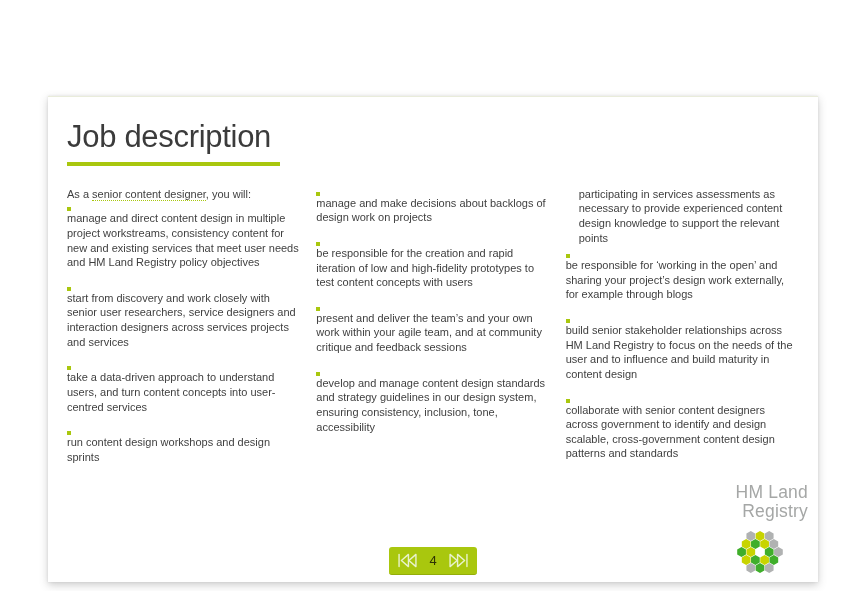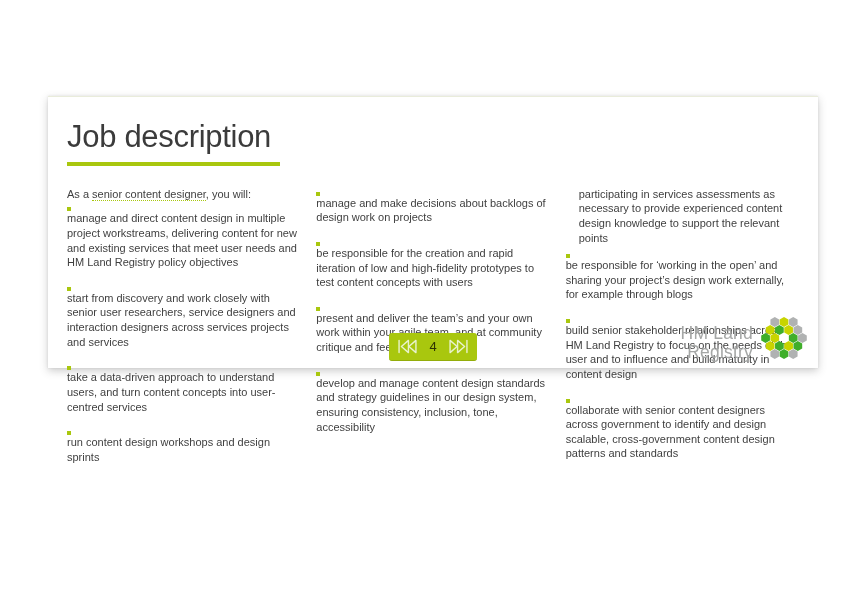--- a/index.html
+++ b/index.html
@@ -8,21 +8,21 @@
     --body-text:#3f3f3f;
     --logo-text:#a5a7a6;
     --pager-bg:#a9c70e;
     --pager-arrow:#e9f2cd;
     --pager-number:#2e3304;
   }
   *{margin:0;padding:0;box-sizing:border-box;}
   html,body{width:850px;height:591px;background:#ffffff;font-family:"Liberation Sans",sans-serif;}
   .stage{position:relative;width:850px;height:591px;background:#ffffff;overflow:hidden;}
   .slide{
-    position:absolute;left:48px;top:96px;width:770px;height:272px;
+    position:absolute;left:48px;top:96px;width:770px;height:486px;
     background:#ffffff;
     border-top:1px solid #e9ecdb;
     box-shadow:0 3px 8px rgba(90,90,90,0.30), 0 0 2px rgba(120,120,120,0.18);
   }
   .slide-inner{padding:22px 18px 0 19px;}
   .page-title{
     font-size:31px;font-weight:300;color:var(--title-text);
     letter-spacing:-0.3px;line-height:1.15;
   }
   .title-rule{width:213px;height:4px;background:var(--accent);margin-top:7px;}
@@ -43,21 +43,21 @@
     position:absolute;left:50%;bottom:7px;transform:translateX(-50%);
     width:88px;height:28px;background:var(--pager-bg);
     border-radius:3px;border-bottom:1px solid #93ad0a;
     display:flex;align-items:center;justify-content:center;gap:11px;
     cursor:pointer;
   }
   .pager svg{display:block;}
   .page-number{font-size:13px;color:var(--pager-number);font-weight:400;}
   .logo{
     position:absolute;right:10px;bottom:6px;
-    display:flex;align-items:flex-end;gap:7px;
+    display:flex;align-items:flex-start;gap:7px;flex-direction:column;
   }
   .logo-wordmark{
     text-align:right;font-size:17.5px;line-height:1.1;
     color:var(--logo-text);font-weight:300;letter-spacing:0.2px;
   }
   .logo-hex{display:block;}
 </style>
 </head>
 <body>
 
@@ -66,21 +66,21 @@
     <div class="slide-inner">
 
       <h1 class="page-title">Job description</h1>
       <div class="title-rule"></div>
 
       <div class="columns">
         <div class="col">
           <p class="intro"><span>As a </span><span class="intro-link">senior content designer</span><span>, you will:</span></p>
         <div class="item">
               <span class="bullet"></span>
-              <span class="item-text">manage and direct content design in multiple project workstreams, delivering content for new and existing services that meet user needs and HM Land Registry policy objectives</span>
+              <span class="item-text">manage and direct content design in multiple project workstreams, consistency content for new and existing services that meet user needs and HM Land Registry policy objectives</span>
             </div>
             <div class="item">
               <span class="bullet"></span>
               <span class="item-text">start from discovery and work closely with senior user researchers, service designers and interaction designers across services projects and services</span>
             </div>
             <div class="item">
               <span class="bullet"></span>
               <span class="item-text">take a data-driven approach to understand users, and turn content concepts into user-centred services</span>
             </div>
             <div class="item">

